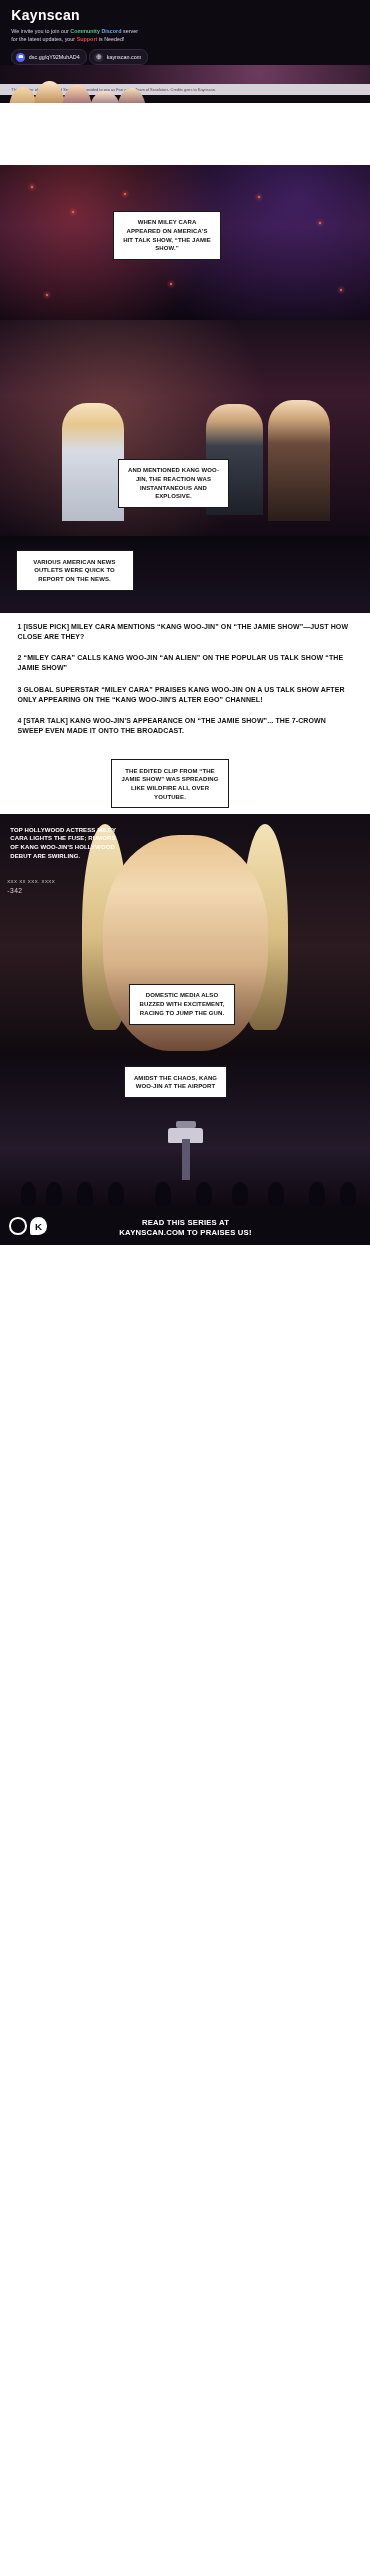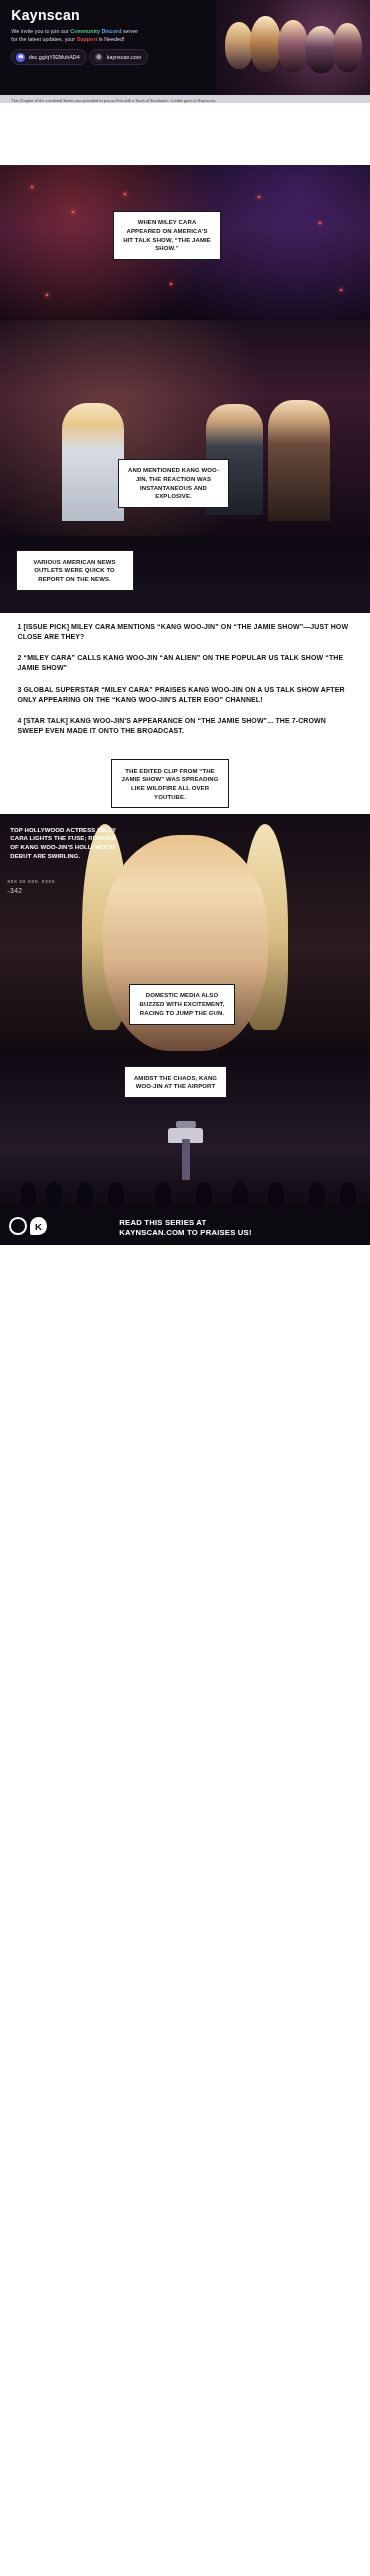--- a/index.html
+++ b/index.html
@@ -18,21 +18,22 @@
   
   .banner {
     width: 371px;
     height: 103px;
     background: #0d0a12;
     position: relative;
     overflow: hidden;
   }
   .banner-inner {
     display: flex;
-    height: 95px;
+    height: 84px;
+    flex-direction: column;
   }
   .banner-left {
     width: 216px;
     padding: 7.2px 8.2px 0 11.3px;
     color: #f1e9ff;
   }
   .brand {
     font-size: 14px;
     font-weight: bold;
     letter-spacing: 0.3px;
@@ -221,20 +222,21 @@
     height: 34px;
     background: #0c0910;
     color: #ffffff;
     display: flex;
     align-items: center;
     justify-content: center;
     gap: 5.2px;
     position: relative;
   }
   .footer-text {
+    text-align: center;
     font-size: 7.7px;
     font-weight: bold;
     letter-spacing: 0.2px;
     line-height: 1.35;
   }
   .footer-text .site { color: #ffffff; }
   .footer-left-logo {
     position: absolute;
     left: 9.3px; top: 6.2px;
     display: flex;

